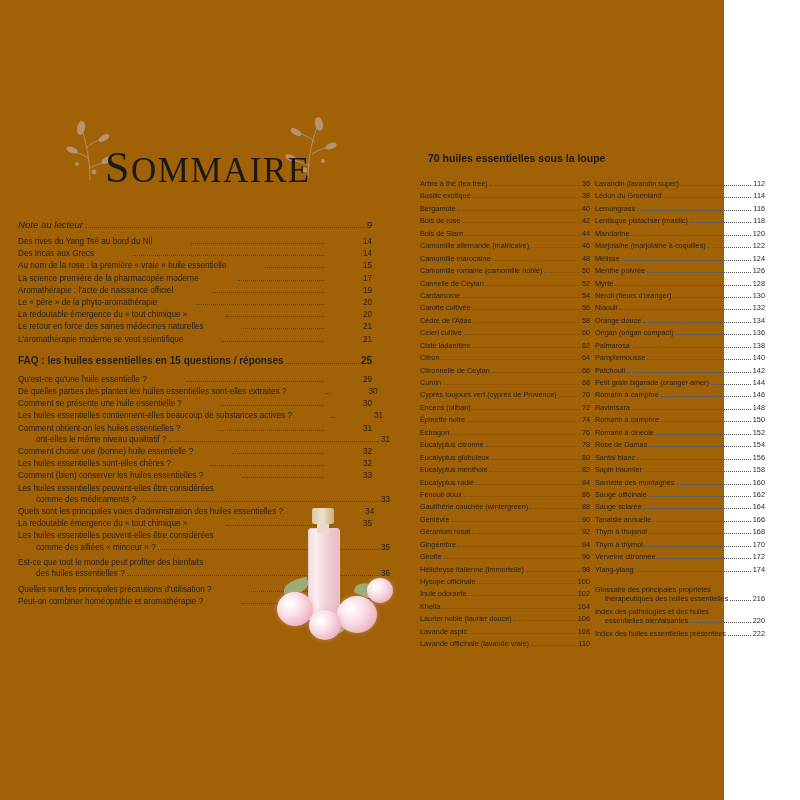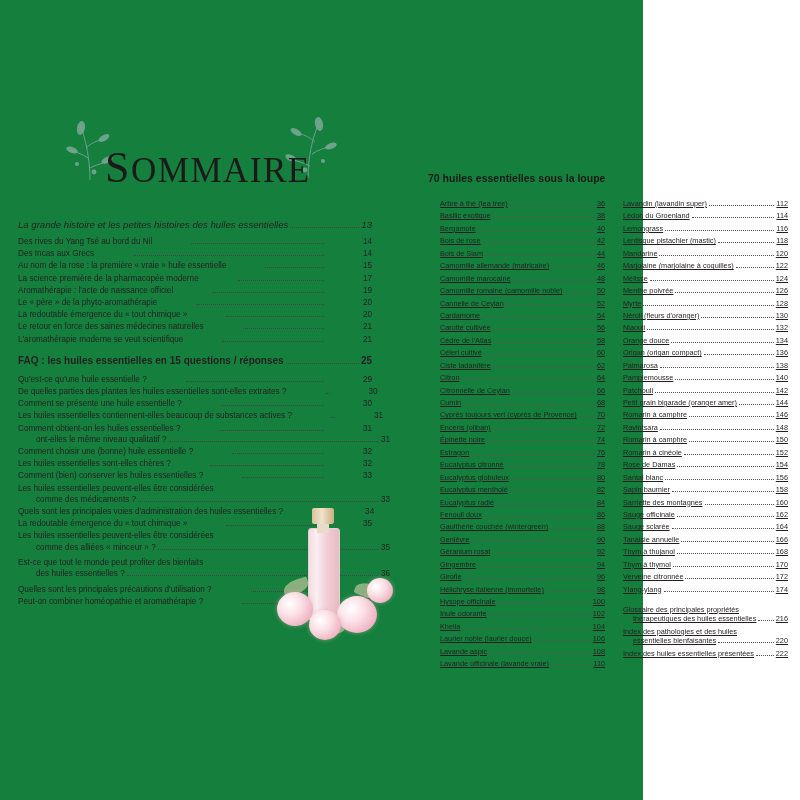--- a/index.html
+++ b/index.html
@@ -9,23 +9,23 @@
   }
   body {
     width: 800px;
     height: 800px;
     overflow: hidden;
     font-family: "Liberation Sans", sans-serif;
     color: #231f20;
   }
   .page {
     position: relative;
-    width: 643px;
+    width: 724px;
     height: 800px;
-    background: #15803d;
+    background: #a16207;
   }
 
   
   .left-page {
     position: absolute;
     left: 0px;
     top: 120px;
     width: 400px;
     height: 560px;
   }
@@ -146,34 +146,33 @@
     position: absolute;
     background: #9db98a;
     border-radius: 60% 10% 60% 10%;
     opacity: 0.85;
   }
 
   
   .right-page {
     position: absolute;
     left: 420px;
-    top: 172px;
+    top: 152px;
     width: 368px;
   }
   .right-head {
     font-size: 10.5px;
     font-weight: bold;
     margin: 0 0 16px 8px;
     color: #1a1a1a;
   }
   .cols {
     display: flex;
-    gap: 18px;
-    margin-left: 20px;
-    text-decoration: underline;
+    gap: 5px;
+    margin-left: 0;
   }
   .col {
     width: 170px;
     font-size: 7.3px;
     line-height: 1.0;
   }
   .e-row {
     display: flex;
     align-items: baseline;
     white-space: nowrap;
@@ -238,23 +237,23 @@
       </span>
 
       <div class="sommaire-title">
         <span class="cap">S</span><span>OMMAIRE</span>
       </div>
     </div>
 
     <div class="toc">
 
       <div class="toc-row head">
-        <span class="toc-label">La grande histoire et les petites histoires des huiles essentielles</span>
-        <span class="toc-dots"></span>
-        <span class="toc-page">13</span>
+        <span class="toc-label">Note au lecteur</span>
+        <span class="toc-dots"></span>
+        <span class="toc-page">9</span>
       </div>
 
       <div class="toc-row sub spaced">
         <span class="toc-label">Des rives du Yang Tsé au bord du Nil</span>
         <span class="toc-dots"></span>
         <span class="toc-page">14</span>
       </div>
       <div class="toc-row sub">
         <span class="toc-label">Des Incas aux Grecs</span>
         <span class="toc-dots"></span>

